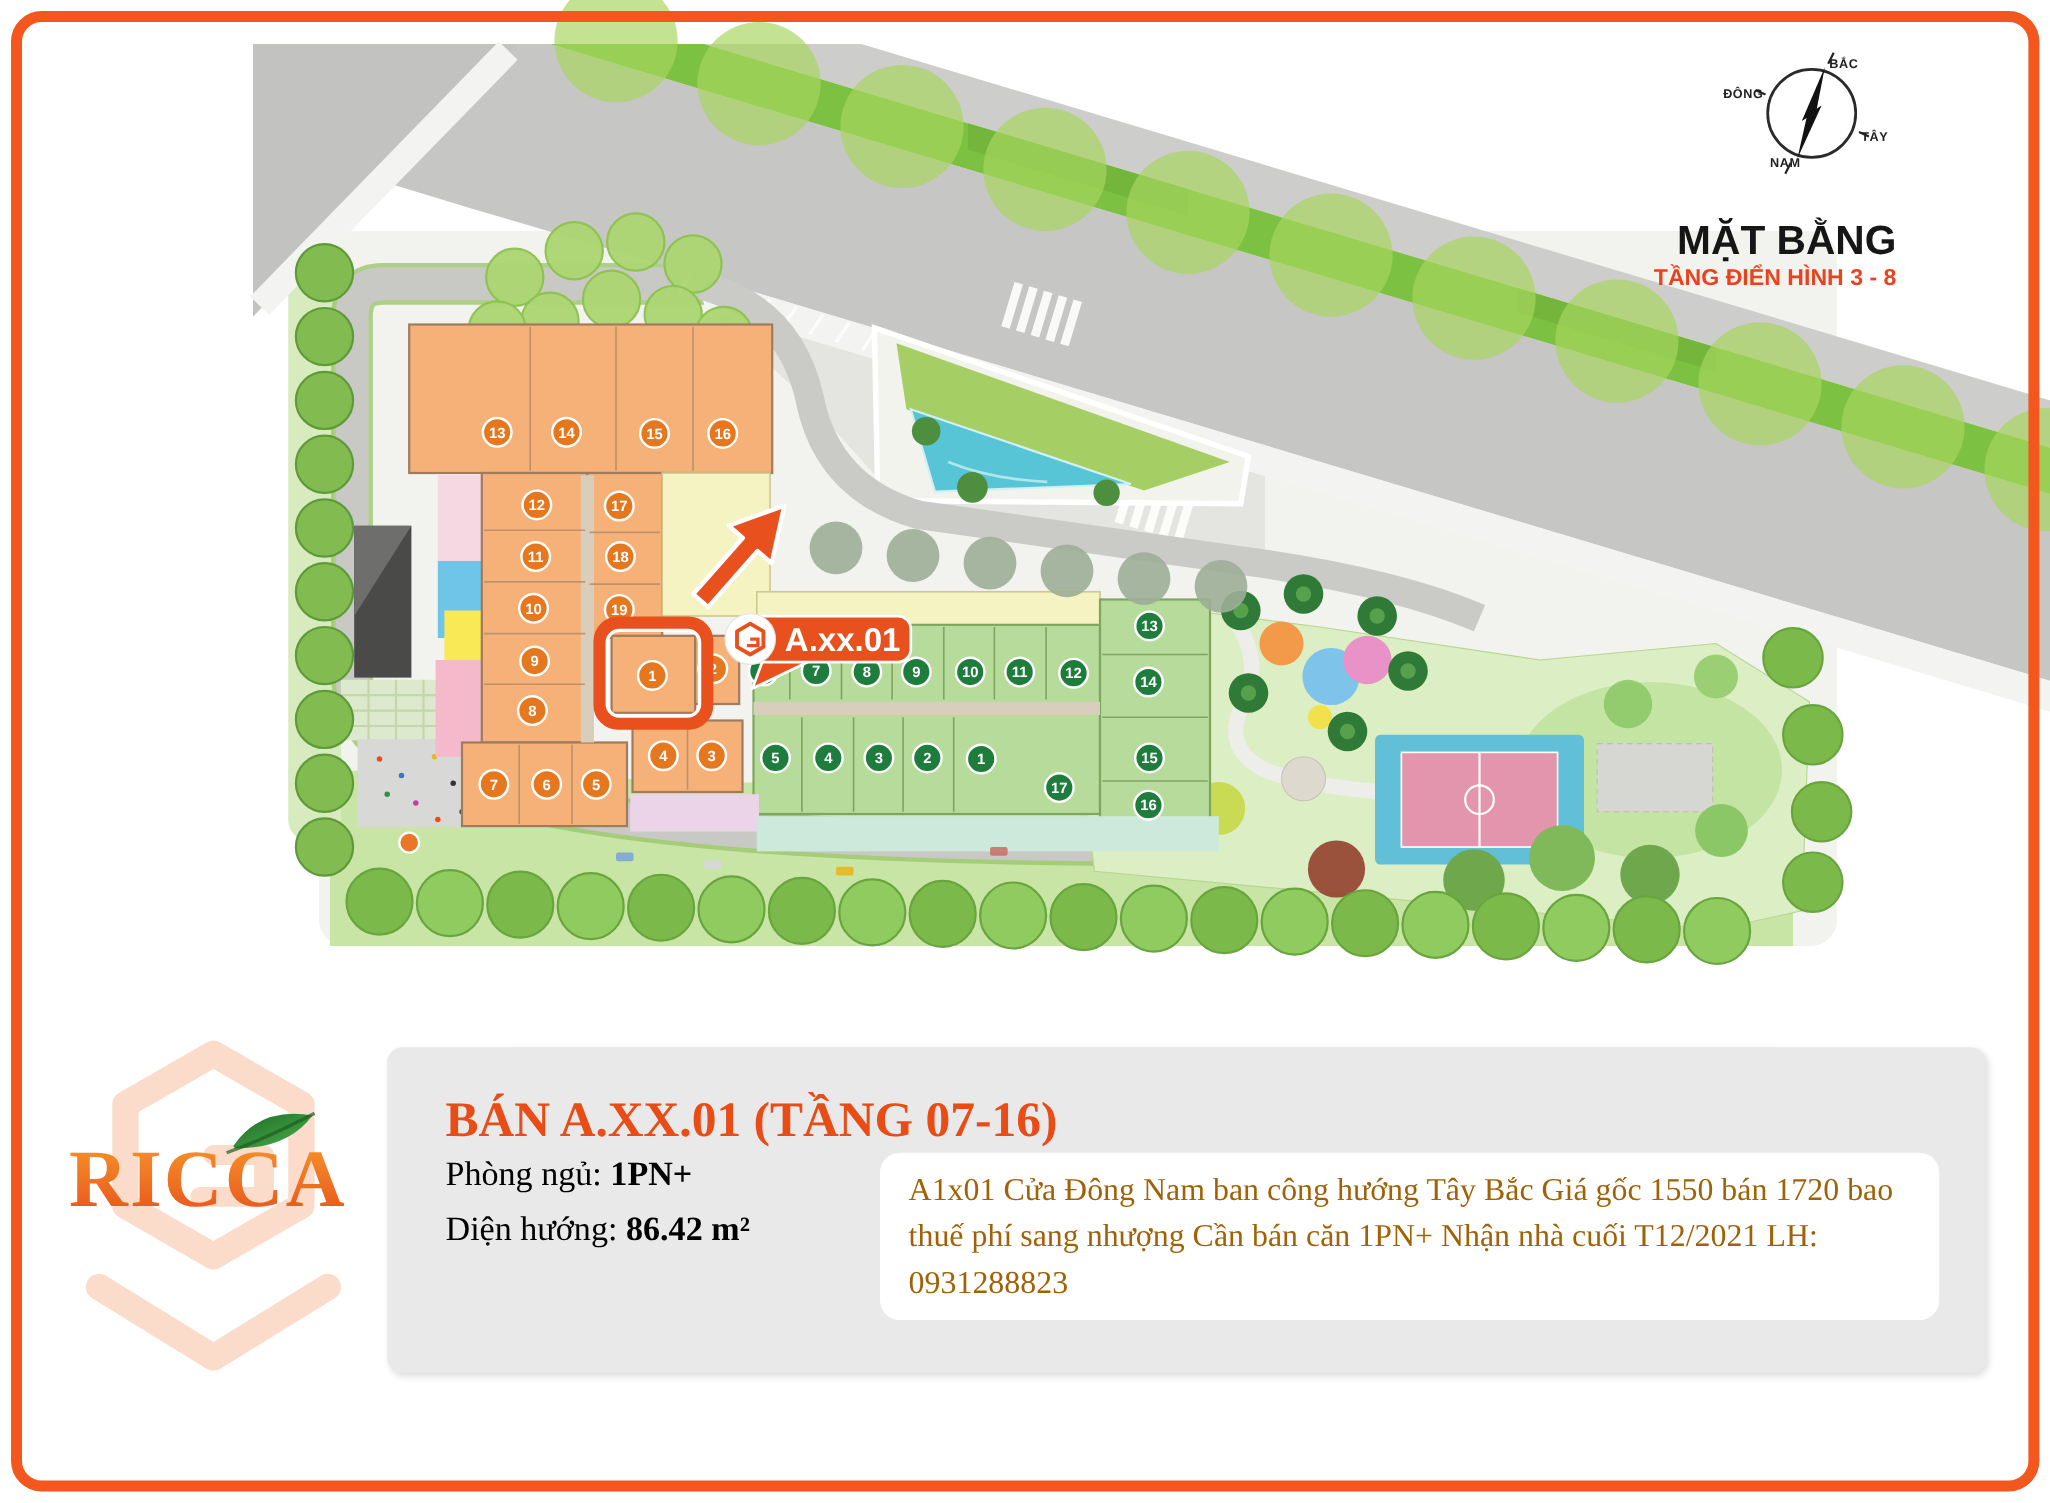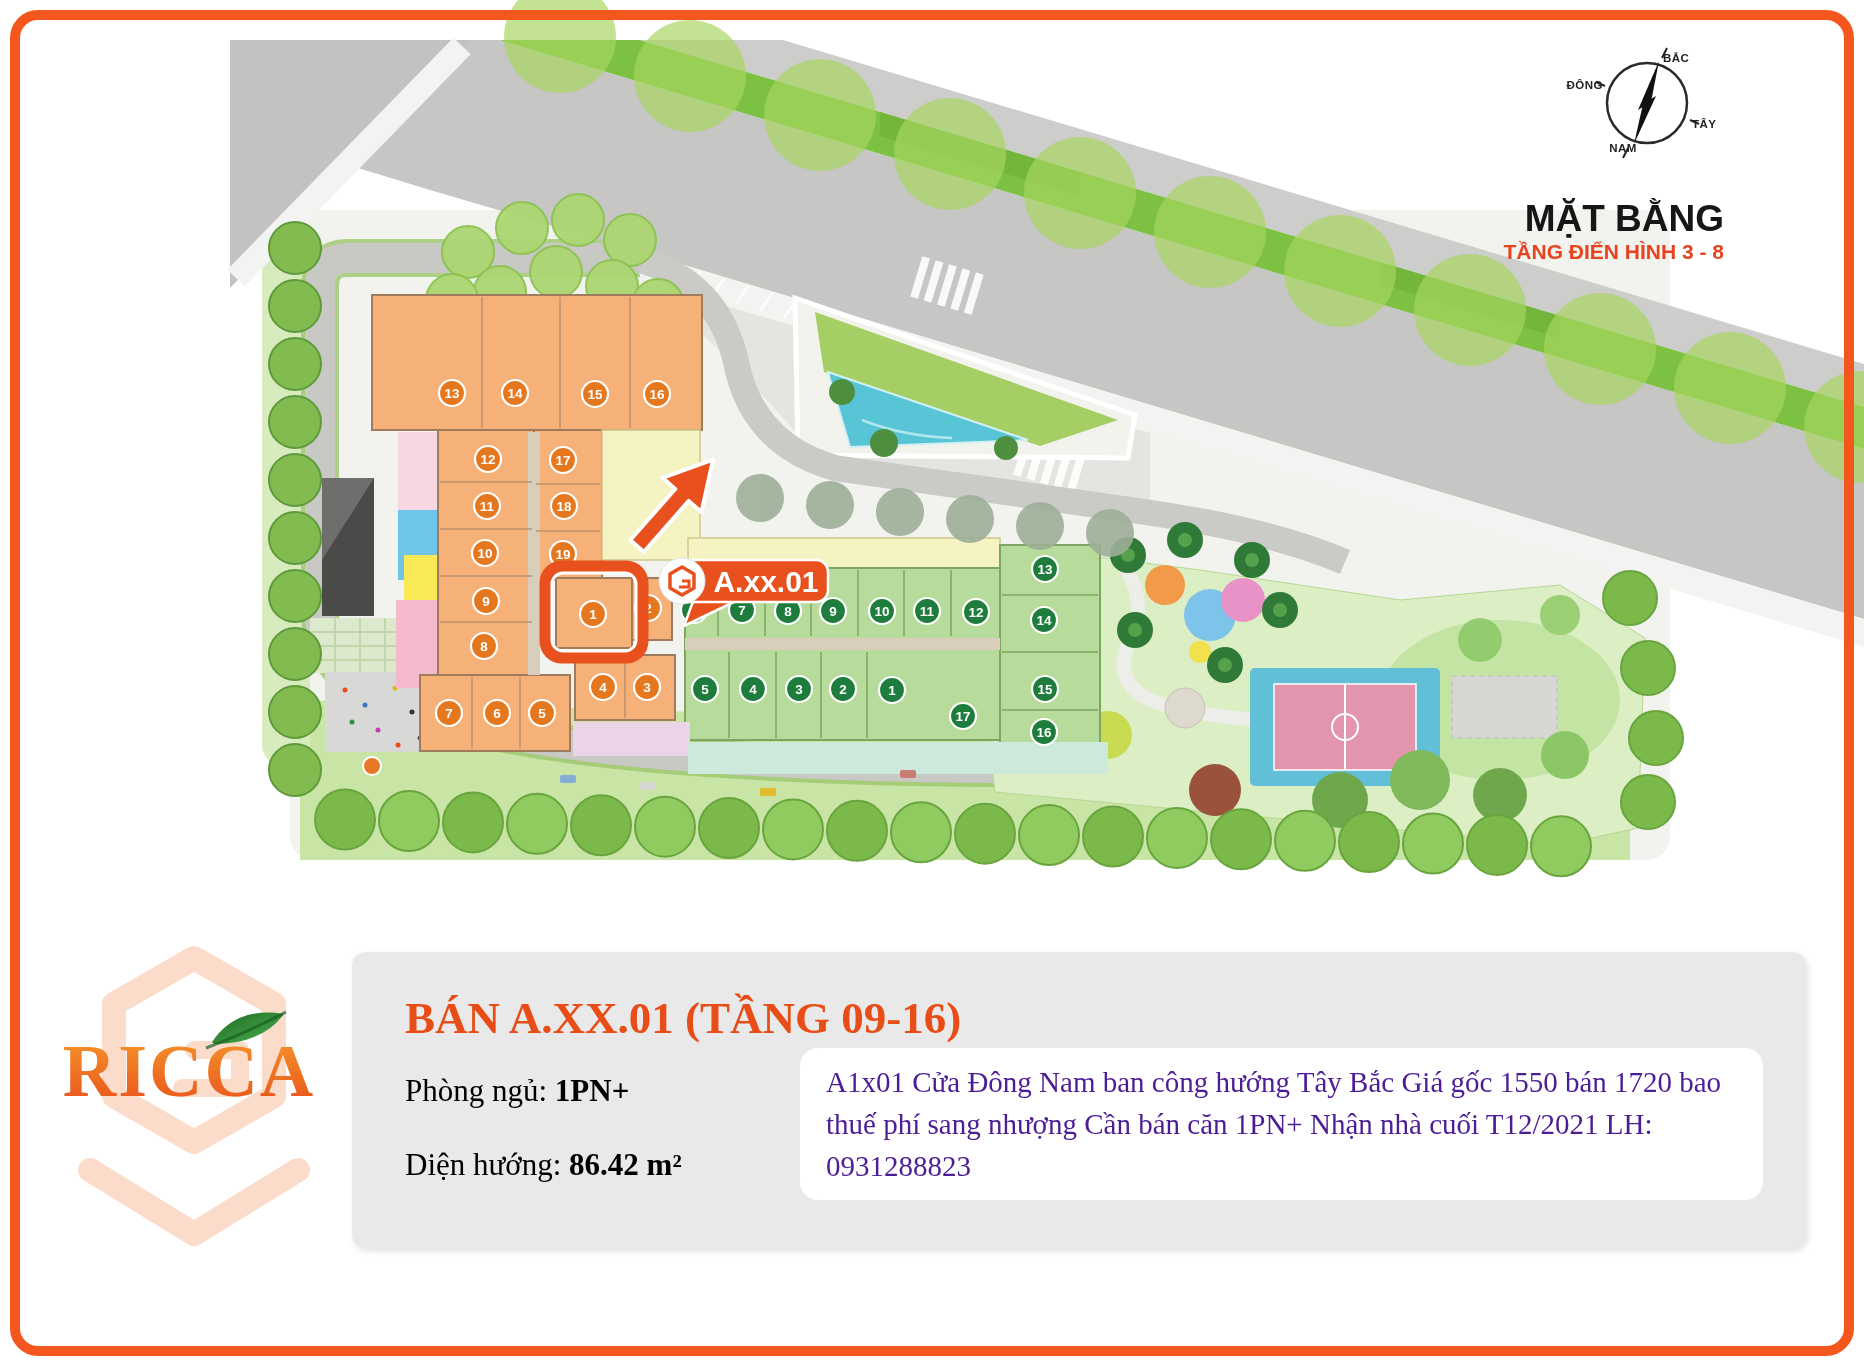--- a/index.html
+++ b/index.html
@@ -18,26 +18,26 @@
   .plan-subtitle{font:700 21px "Liberation Sans",sans-serif;fill:#E8431F;}
   .pill-text{font:700 30px "Liberation Sans",sans-serif;fill:#fff;}
   
   .listing-panel{position:absolute;left:352px;top:952px;width:1454px;height:296px;
                  background:#E9E9E9;border-radius:14px;box-shadow:2px 3px 6px rgba(0,0,0,.12);}
   .listing-title{position:absolute;left:53px;top:10px;
                  font-family:"Liberation Serif","DejaVu Serif",serif;font-weight:700;
                  font-size:45px;color:#E84D17;white-space:nowrap;}
   .listing-details{position:absolute;left:53px;top:90px;
                    font-family:"Liberation Serif","DejaVu Serif",serif;font-size:31px;color:#000;}
-  .detail-row{height:50px;line-height:50px;white-space:nowrap;margin-top:24px;}
+  .detail-row{height:50px;line-height:50px;white-space:nowrap;}
   .detail-row b{font-weight:700;}
   .listing-desc{position:absolute;left:448px;top:96px;width:963px;box-sizing:border-box;
                 background:#fff;border-radius:18px;padding:13px 26px;
                 font-family:"Liberation Serif","DejaVu Serif",serif;font-size:29px;
-                line-height:1.45;color:#4c1d95;}
+                line-height:1.45;color:#a16207;}
   .logo-box{position:absolute;left:44px;top:938px;width:292px;height:332px;}
 </style>
 </head>
 <body>
 
 <div class="page">
 
   <svg class="plan-svg" width="1864" height="910" viewBox="0 0 1864 910">
 
     <rect x="290" y="210" width="1380" height="650" rx="24" fill="#F2F2EE"></rect>
@@ -495,21 +495,21 @@
       <path d="M46,232 L150,296 L254,232" stroke-width="24"></path>
     </g>
     <text x="145" y="158" text-anchor="middle" font-family="Liberation Serif, DejaVu Serif, serif" font-weight="700" font-size="74" letter-spacing="2" fill="url(#lg)">RICCA</text>
     <g>
       <path d="M168,104 Q192,68 240,76 Q218,106 170,106 Z" fill="url(#leafgrad)"></path>
       <path d="M162,110 Q200,96 242,74" stroke="#1B5E20" stroke-width="3" fill="none" opacity=".7"></path>
     </g>
   </svg>
 
   <section class="listing-panel">
-    <h1 class="listing-title">BÁN A.XX.01 (TẦNG 09-16)</h1>
+    <h1 class="listing-title">BÁN A.XX.01 (TẦNG 07-16)</h1>
     <div class="listing-details">
       <div class="detail-row"><span>Phòng ngủ: </span><b>1PN+</b></div>
       <div class="detail-row"><span>Diện hướng: </span><b>86.42 m²</b></div>
     </div>
     <div class="listing-desc">A1x01 Cửa Đông Nam ban công hướng Tây Bắc Giá gốc 1550 bán 1720 bao thuế phí sang nhượng Cần bán căn 1PN+ Nhận nhà cuối T12/2021 LH: 0931288823</div>
   </section>
 
   <div class="frame"></div>
 </div>
 

